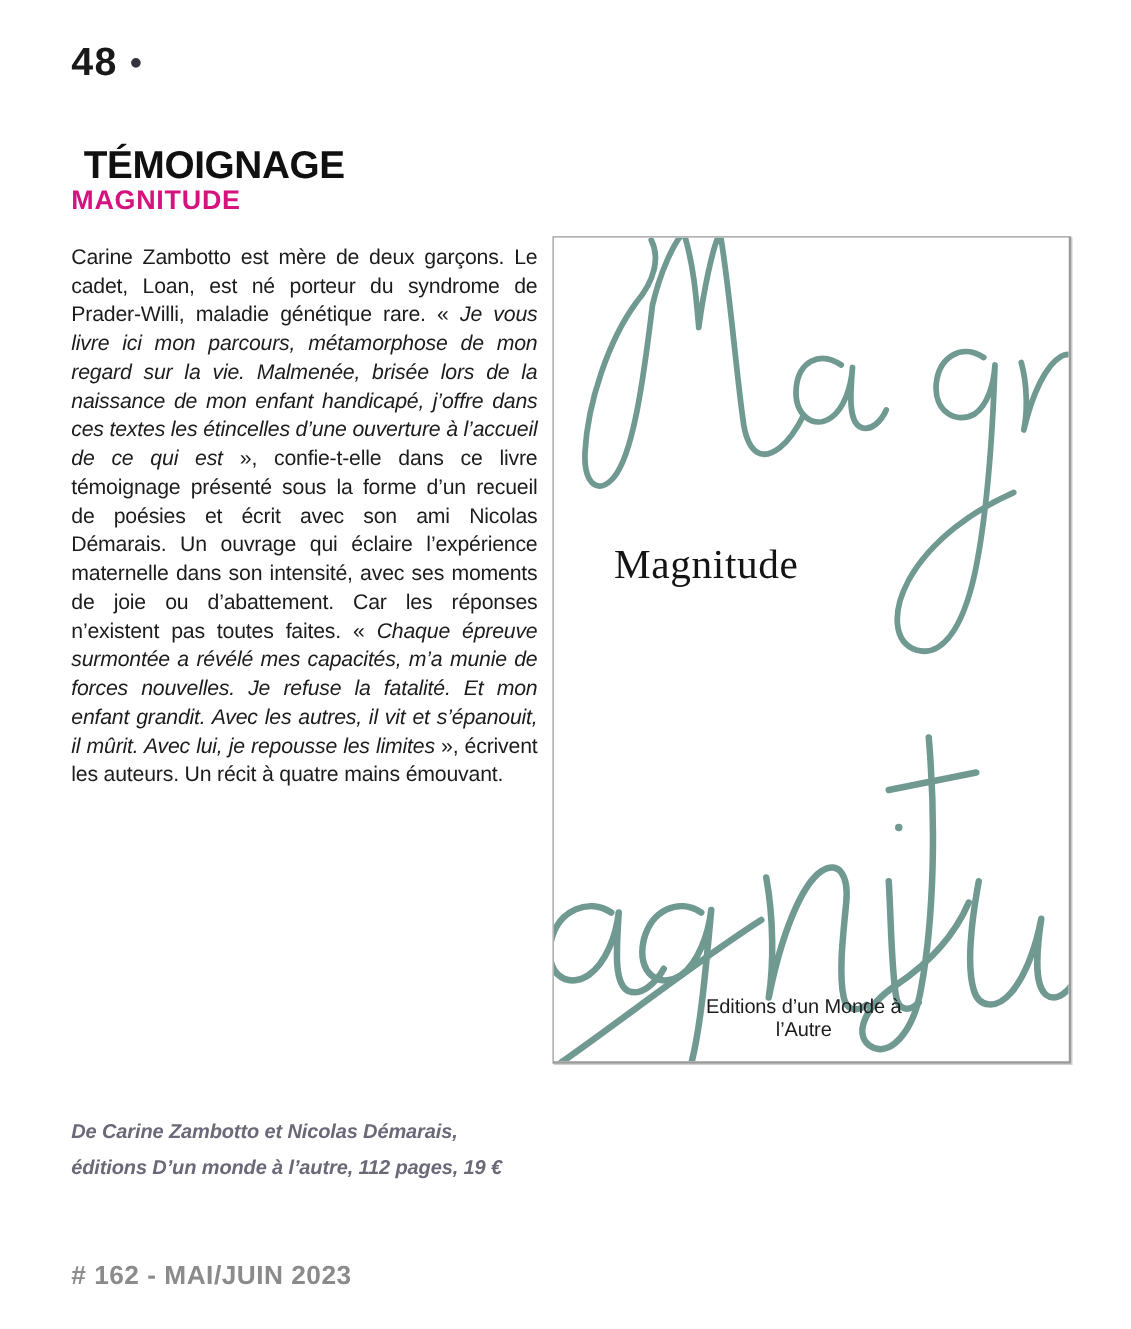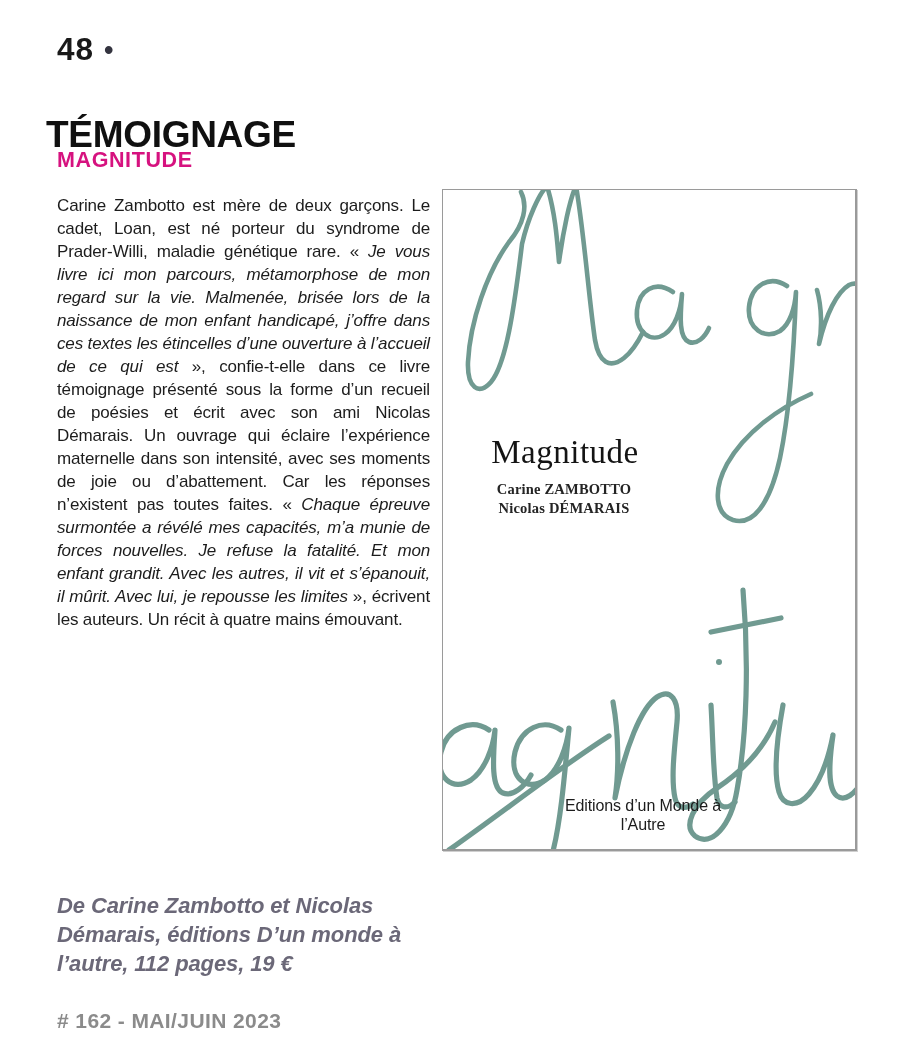--- a/index.html
+++ b/index.html
@@ -13,41 +13,41 @@
   .page-header{
     left:57px;top:34px;display:flex;align-items:flex-end;gap:10px;
     font-weight:700;font-size:31.5px;line-height:1;
   }
   .page-number{color:#191919;letter-spacing:1px;}
   .header-bullet{color:#34343f;font-size:27px;transform:translateY(-2px);}
   .section-name{color:#7b7b8a;letter-spacing:0.8px;}
 
   
   .kicker{
-    left:46px;top:116px;font-size:37px;font-weight:800;
+    left:67px;top:116px;font-size:31px;font-weight:800;
     letter-spacing:-0.3px;color:#101010;line-height:1;
   }
   .article-label{
     left:57px;top:150px;font-size:21.5px;font-weight:800;
     letter-spacing:0.6px;color:#d6127f;line-height:1;
   }
 
   
   .body-copy{
     left:57px;top:177px;width:373px;
     font-size:17px;line-height:23px;letter-spacing:-0.15px;
     text-align:justify;color:#1c1c1c;
     hyphens:auto;-webkit-hyphens:auto;
   }
   .seg-italic{font-style:italic;}
 
   
   .byline{
     left:57px;top:892px;width:345px;
-    font-style:italic;font-weight:700;font-size:22px;line-height:28.8px;
+    font-style:italic;font-weight:700;font-size:16px;line-height:28.8px;
     color:#6b6878;letter-spacing:-0.1px;
   }
   .page-footer{
     left:57px;top:1008px;font-weight:700;font-size:21px;
     color:#8b8b8b;letter-spacing:0.4px;line-height:1.2;
   }
 
   
   .book-cover{
     left:442px;top:189px;width:412px;height:659px;background:#ffffff;
@@ -157,18 +157,14 @@
       <path d="M 340 515
         C 334 548 330 582 336 602
         C 340 616 354 618 366 604
         C 378 590 386 566 390 545
         C 386 572 384 598 394 606
         C 402 612 412 604 420 590"></path>
     </g>
   </svg>
 
   <div class="abs cover-title">Magnitude</div>
-  <div class="abs cover-authors">
-    <div>Carine ZAMBOTTO</div>
-    <div>Nicolas DÉMARAIS</div>
-  </div>
   <div class="abs cover-publisher">Editions d’un Monde à l’Autre</div>
 </div>
 
 </body></html>

